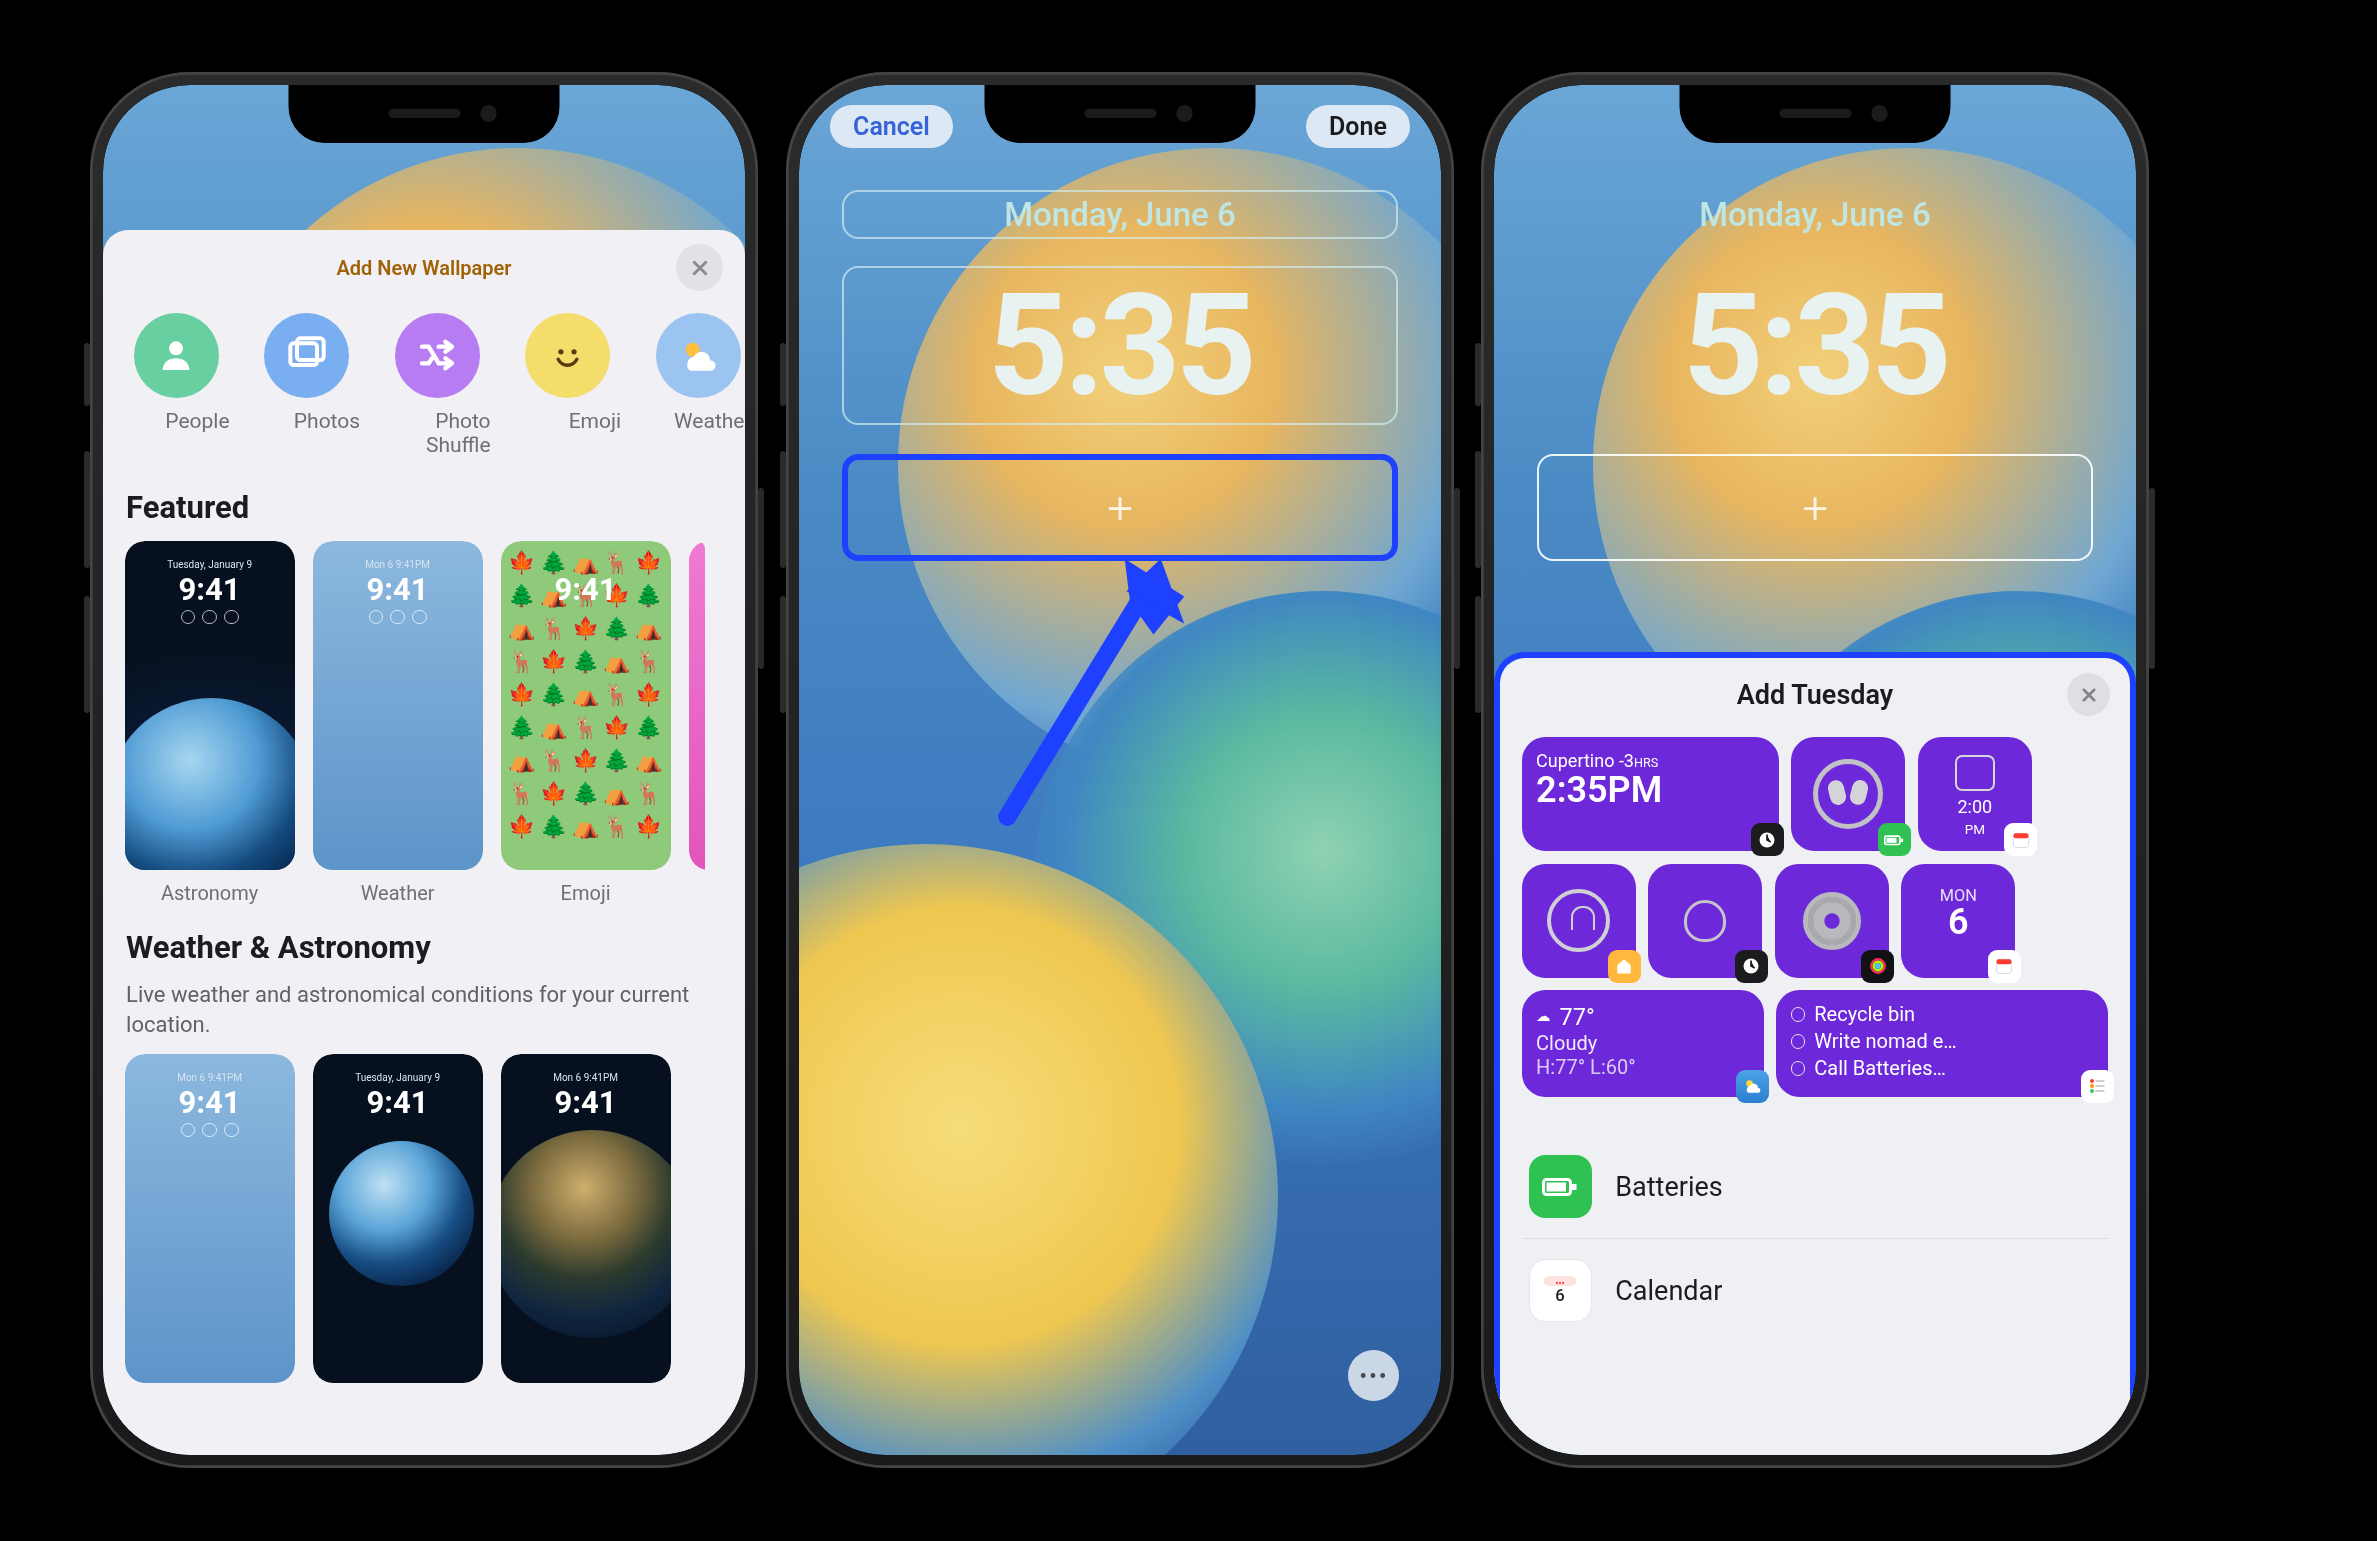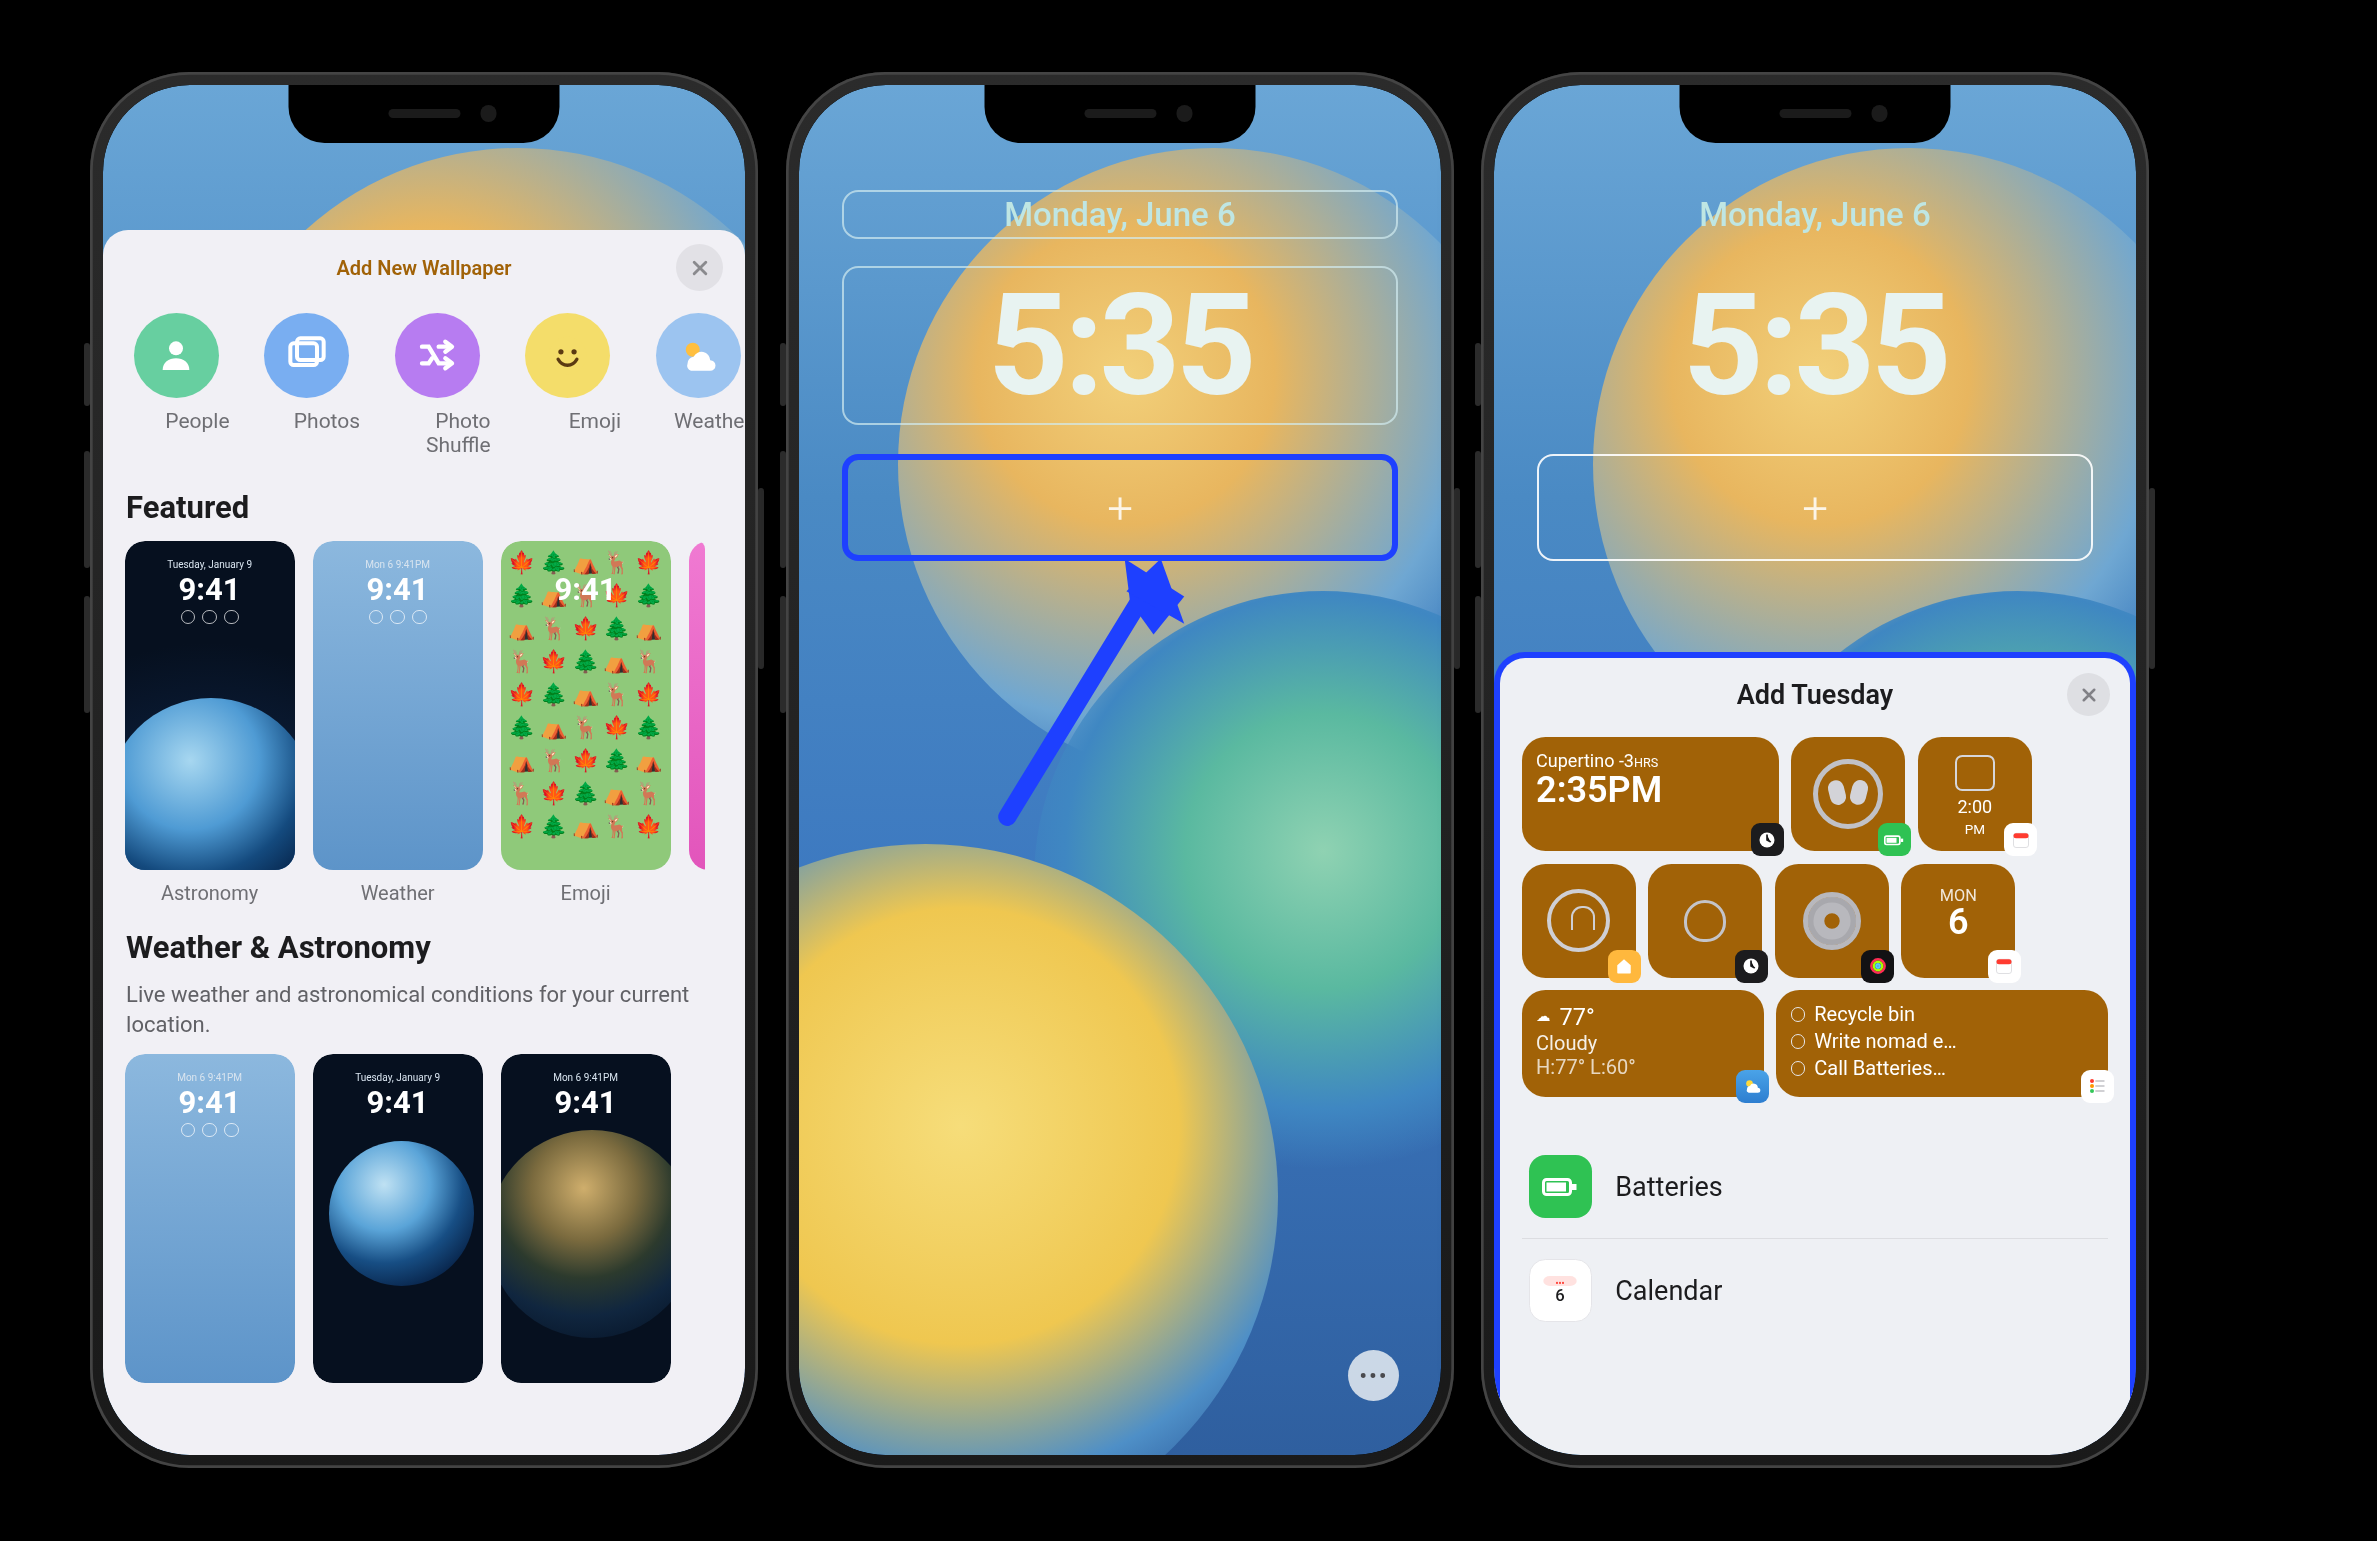--- a/index.html
+++ b/index.html
@@ -78,21 +78,21 @@
 .arrow svg{width:217px;height:307px}
 .more-btn{position:absolute;right:42px;bottom:54px;width:51px;height:51px;border-radius:50%;background:rgba(230,236,242,.85);display:flex;align-items:center;justify-content:center;z-index:20;color:#4a4a4e;font-size:23.5px;letter-spacing:1.8px}
 
 
 .sheet3{position:absolute;left:0;right:0;bottom:0;top:567px;background:#eef0f4;border-top-left-radius:31px;border-top-right-radius:31px;border:6.3px solid #1e40ff;border-bottom:none;z-index:25;overflow:hidden}
 .sheet3 .head{position:relative;height:74px;display:flex;align-items:center;justify-content:center}
 .sheet3 .title{font-size:27px;font-weight:600;color:#1c1c1e}
 .sheet3 .close{position:absolute;right:20px;width:43px;height:43px;border-radius:50%;background:#dedfe3;color:#818186;display:flex;align-items:center;justify-content:center;font-size:23.5px;font-weight:700}
 .sheet3 .wgrid{padding:5.4px 22px 16.3px 22px}
 .sheet3 .wrow{display:flex;gap:12.6px;margin-bottom:12.6px}
-.wbox{position:relative;background:#a16207;border-radius:23.5px;height:114px;color:#fff}
+.wbox{position:relative;background:#6d28d9;border-radius:23.5px;height:114px;color:#fff}
 .wbox.wide{flex:0 0 257px}
 .wbox.sq{flex:0 0 114px}
 .wbox .badge{position:absolute;right:-5.4px;bottom:-5.4px;width:33px;height:33px;border-radius:9px;background:#fff;display:flex;align-items:center;justify-content:center;font-size:18px}
 .wbox .inner{position:absolute;inset:0;padding:12.6px 14.5px}
 .wbox .insm{position:absolute;inset:0;display:flex;align-items:center;justify-content:center}
 
 .world .t1{font-size:18px}
 .world .t2{font-size:36px;font-weight:600;margin-top:-1.8px}
 .airpods .ring{width:70px;height:70px;border-radius:50%;border:5.4px solid #c1c1c6;position:relative}
 .airpods .ring::before,.airpods .ring::after{content:"";position:absolute;width:16.3px;height:25px;background:#d3d3d8;border-radius:9px;top:16.3px}
@@ -346,20 +346,24 @@
   <div class="sidebtn sb-right"></div>
   <div class="bezel">
     <div class="screen">
       <div class="wallpaper">
         <div class="bg"></div>
             <div class="orb orb1"></div>
             <div class="orb orb3"></div>
             <div class="orb orb2"></div>
       </div>
       <div class="notch"></div>
+      <div class="topbtns">
+        <div class="pill">Cancel</div>
+        <div class="pill dark">Done</div>
+      </div>
       <div class="date-box">
         <div class="date-text">Monday, June 6</div>
       </div>
       <div class="time-box">
         <div class="time-text">5:35</div>
       </div>
       <div class="add-widget-box blue">
         <div class="plus">＋</div>
       </div>
       <div class="arrow">

